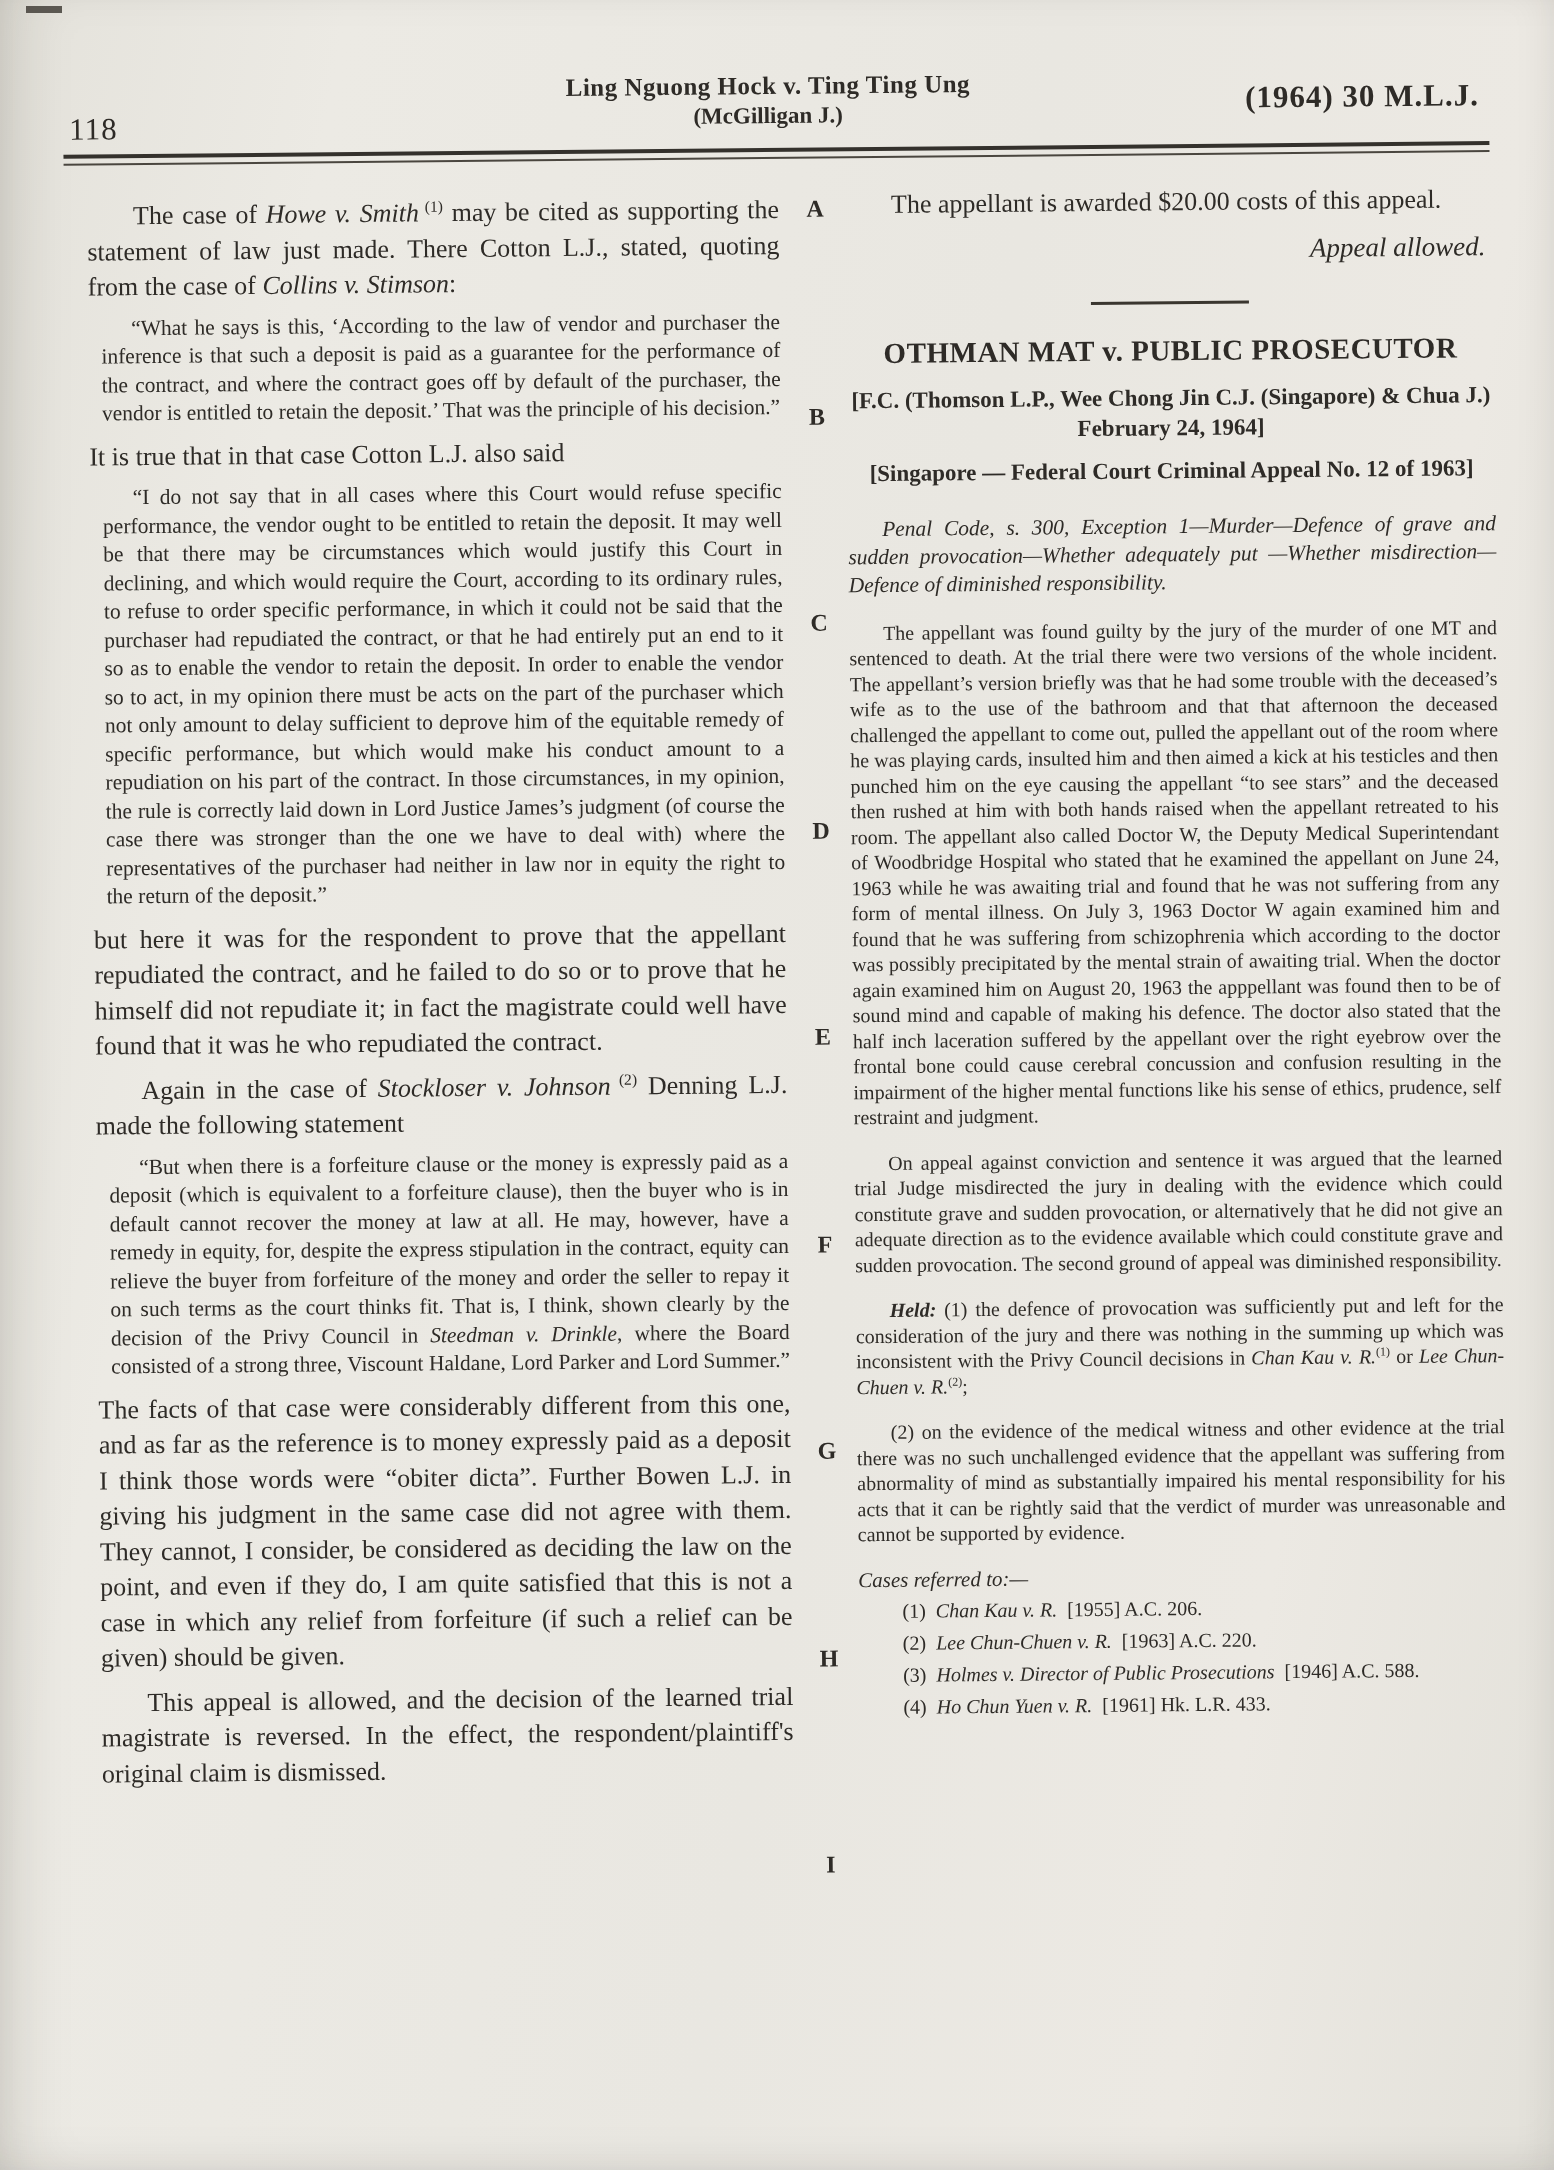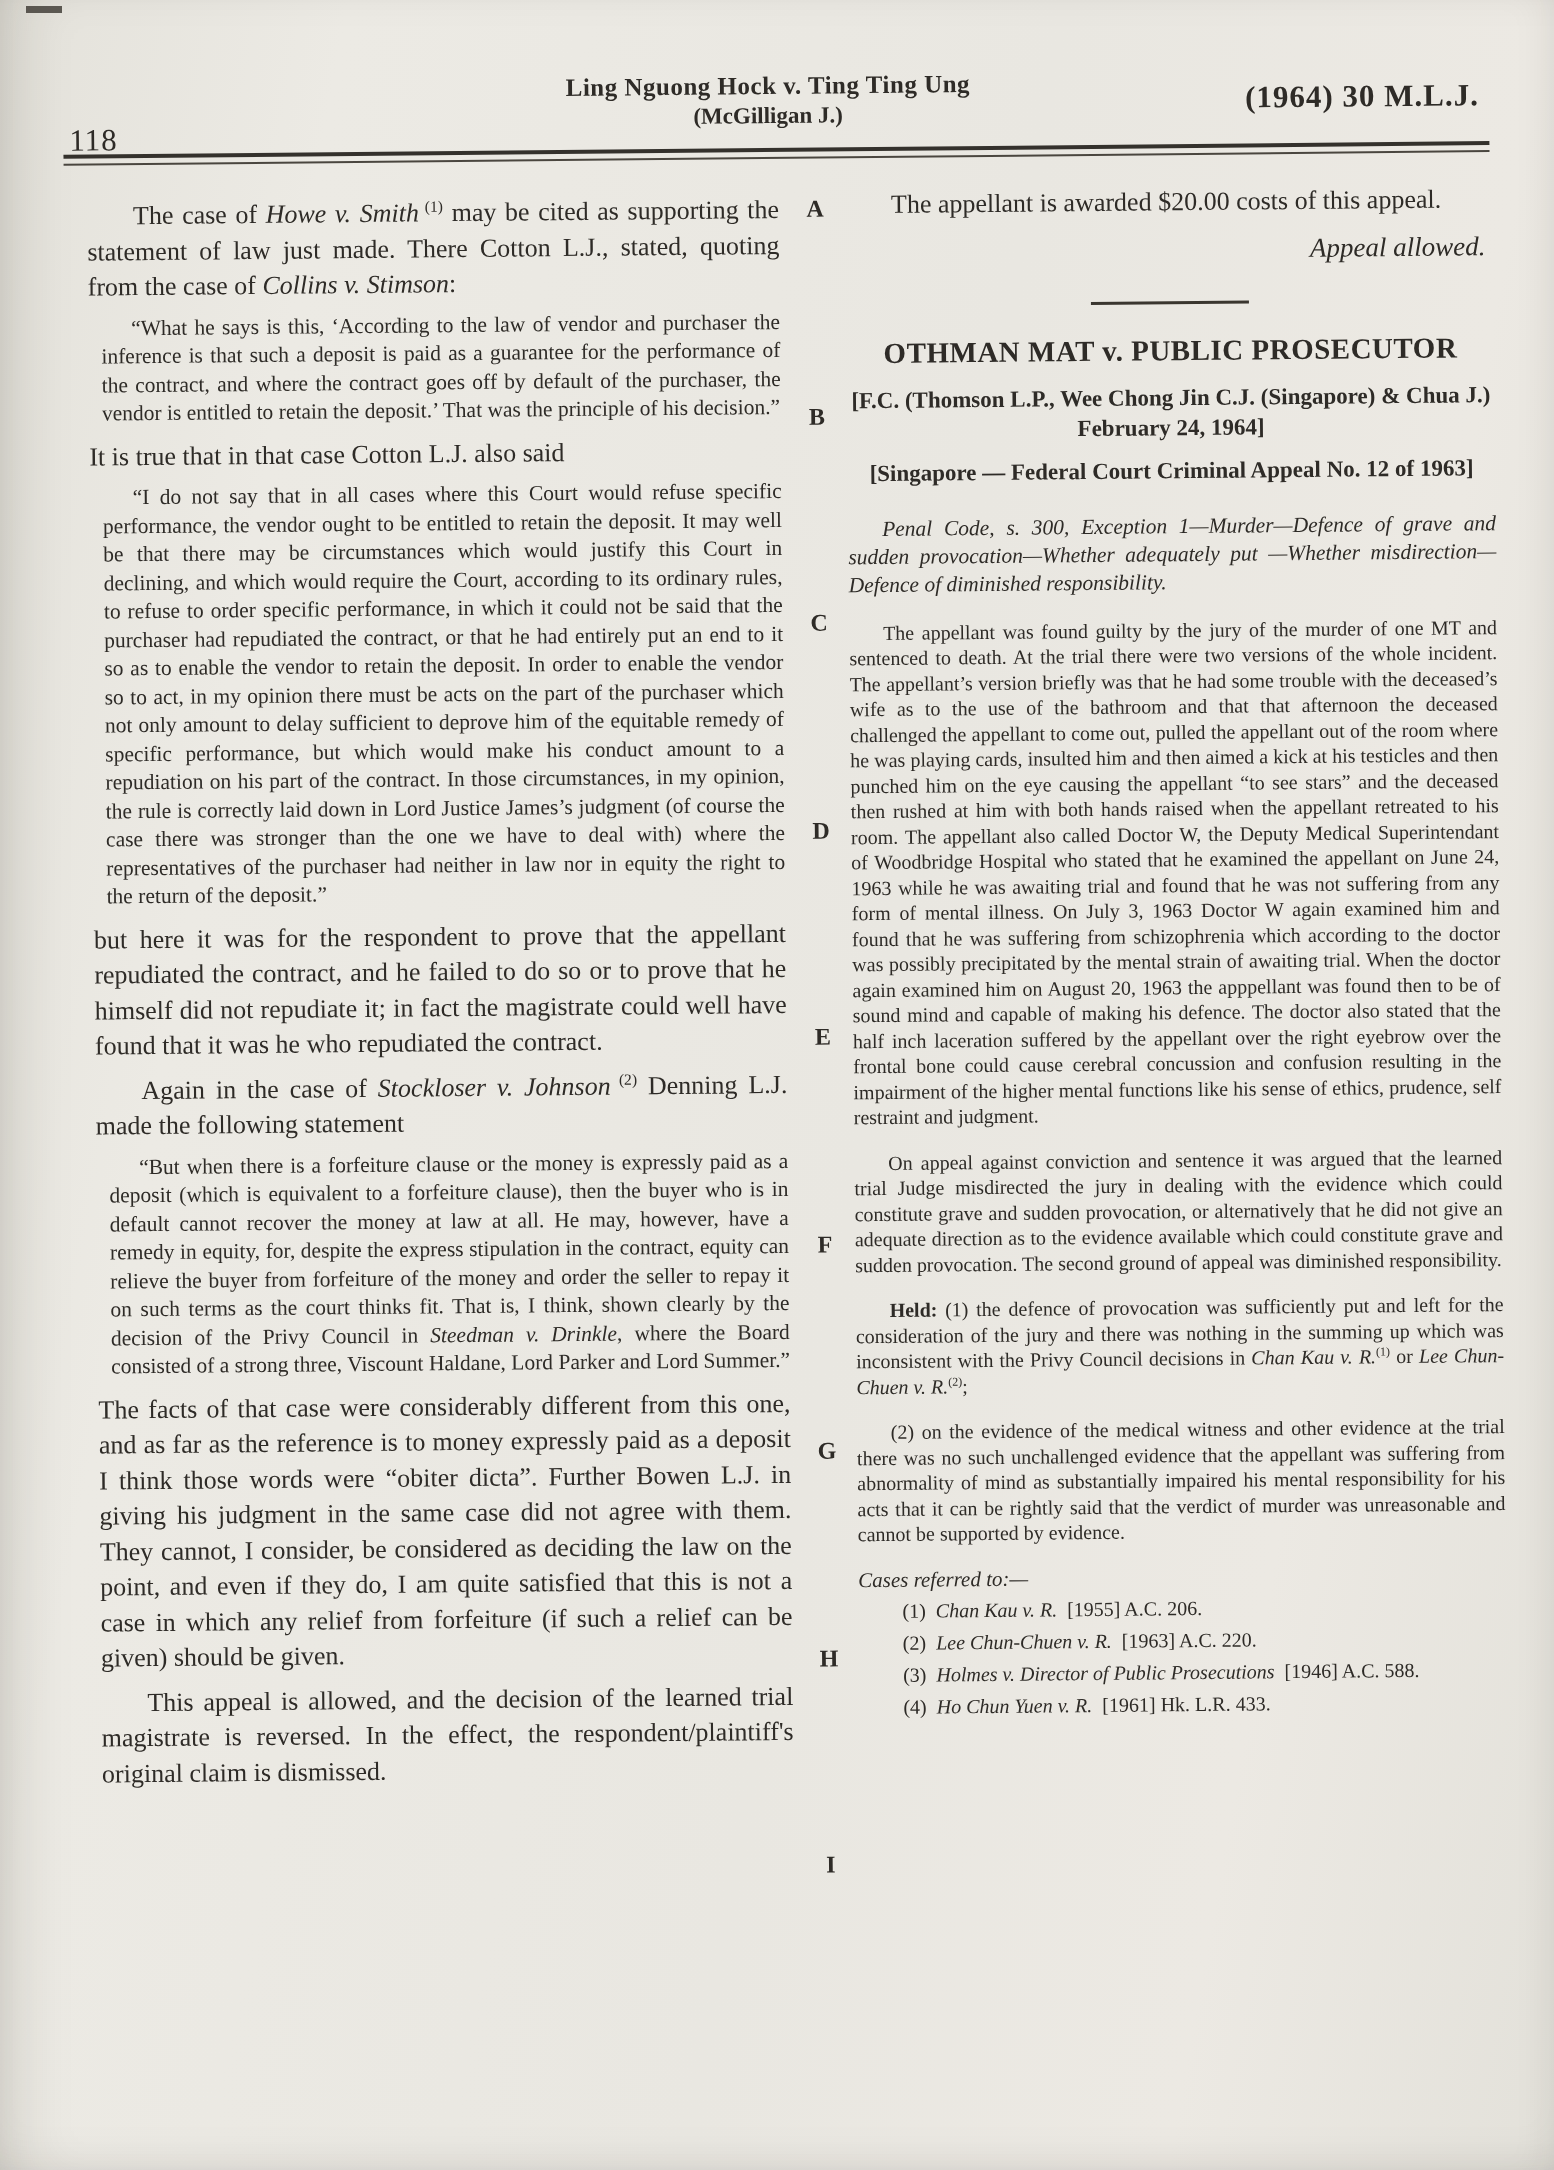--- a/index.html
+++ b/index.html
@@ -9,39 +9,39 @@
     margin:0 auto;
     background: linear-gradient(100deg, #e4e2db 0%, #eceae4 18%, #e9e7e1 55%, #ece9e3 80%, #e3e1da 100%);
     box-shadow: inset 45px 0 70px -45px rgba(40,35,25,.22), inset -25px 0 50px -35px rgba(40,35,25,.14), inset 0 -30px 60px -40px rgba(40,35,25,.12);
     font-family: "Liberation Serif", "DejaVu Serif", serif;
     color:#2e2b27;
     overflow:hidden;
   }
   .rot { position:absolute; inset:0; transform:rotate(-0.55deg); transform-origin:50% 48%; }
 
   
-  .pagenum { position:absolute; left:78px; top:116px; font-size:31px; letter-spacing:1px; }
+  .pagenum { position:absolute; left:78px; top:105px; font-size:31px; letter-spacing:1px; }
   .running-head { position:absolute; left:300px; right:300px; top:72px; text-align:center; font-weight:bold; }
   .running-head .line1 { font-size:25px; letter-spacing:.5px; }
   .running-head .line2 { font-size:23px; margin-top:3px; }
   .citation { position:absolute; right:66px; top:84px; font-size:31px; font-weight:bold; letter-spacing:1px; }
   .head-rule { position:absolute; left:72px; right:56px; top:148px; height:5px;
     border-top:4px solid #34312c; border-bottom:2px solid #4a463f; }
   .artifact { position:absolute; left:26px; top:6px; width:36px; height:7px; background:#3a362f; opacity:.8; }
 
   
   .col-left  { position:absolute; left:95px;  top:192px; width:692px; }
   .col-right { position:absolute; left:853px; top:188px; width:648px; }
 
   .main-para { font-size:26px; line-height:35.5px; text-align:justify; margin:0 0 9px 0; text-indent:46px; }
   .flush { text-indent:0; }
   .quote { font-size:21.5px; line-height:28.5px; text-align:justify; margin:3px 0 11px 0; padding-left:13px; text-indent:30px; }
   sup { font-size:.6em; line-height:0; }
   em { font-style:italic; }
-  strong { font-weight:bold; }
+  strong { font-weight:bold;font-style:italic; }
 
   
   .margin-letter { position:absolute; left:806px; width:34px; text-align:center; font-weight:bold; font-size:24px; }
 
   
   .closing-para { font-size:26px; line-height:36px; text-align:justify; text-indent:46px; margin:0; }
   .appeal-allowed { font-size:27px; font-style:italic; text-align:right; padding-right:8px; margin-top:14px; }
   .divider { width:158px; border:none; border-top:3px solid #3a362f; margin:36px auto 0 auto; }
   .case-title { font-size:29px; font-weight:bold; text-align:center; letter-spacing:.5px; margin-top:30px; }
   .coram, .court-line { font-size:23px; font-weight:bold; text-align:center; line-height:30px; margin-top:16px; }

